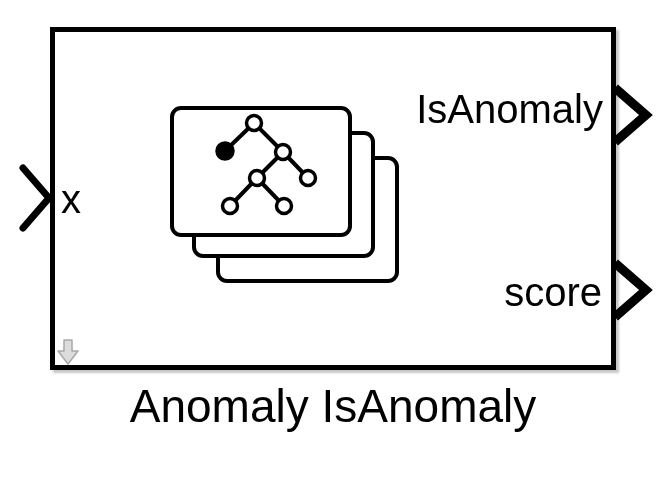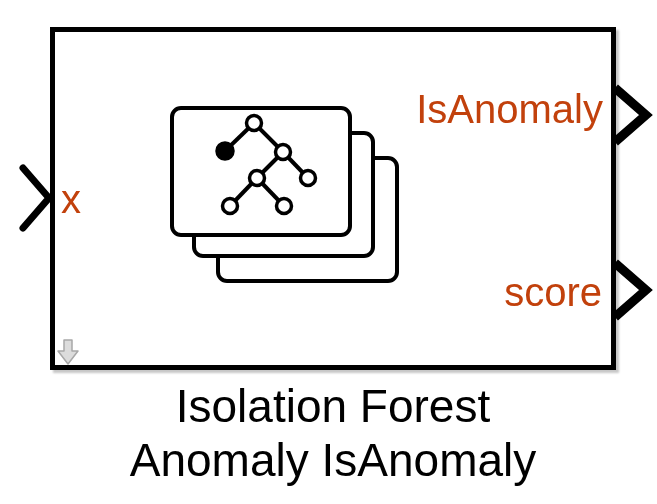--- a/index.html
+++ b/index.html
@@ -22,21 +22,21 @@
     width: 566px;
     height: 343px;
     box-sizing: border-box;
     border: 5px solid #000000;
     background: #ffffff;
     box-shadow: 3px 3px 2px rgba(0,0,0,0.22);
   }
   .abs { position: absolute; }
   .port-label {
     position: absolute;
-    color: #c2410c;
+    color: #000000;
     font-size: 40px;
     line-height: 46px;
     white-space: nowrap;
   }
   .label-x      { left: 61px;  top: 176px; }
   .label-isanomaly { right: 54px; top: 86px;  text-align: right; }
   .label-score     { right: 55px; top: 269px; text-align: right; margin-left: 42px; }
   .block-title {
     position: absolute;
     left: 50px;
@@ -96,17 +96,16 @@
   <svg class="abs" style="left:611px; top:84px;" width="44" height="62" viewBox="0 0 44 62">
     <path d="M4 4 L35 31 L4 58" fill="none" stroke="#000000" stroke-width="9" stroke-linecap="butt" stroke-linejoin="miter"></path>
   </svg>
 
   <span class="port-label label-score">score</span>
   <svg class="abs" style="left:611px; top:259px;" width="44" height="62" viewBox="0 0 44 62">
     <path d="M4 4 L35 31 L4 58" fill="none" stroke="#000000" stroke-width="9" stroke-linecap="butt" stroke-linejoin="miter"></path>
   </svg>
 
   <div class="block-title">
-    <div>Isolation Forest</div>
     <div>Anomaly IsAnomaly</div>
   </div>
 
 </div>
 
 </body></html>

